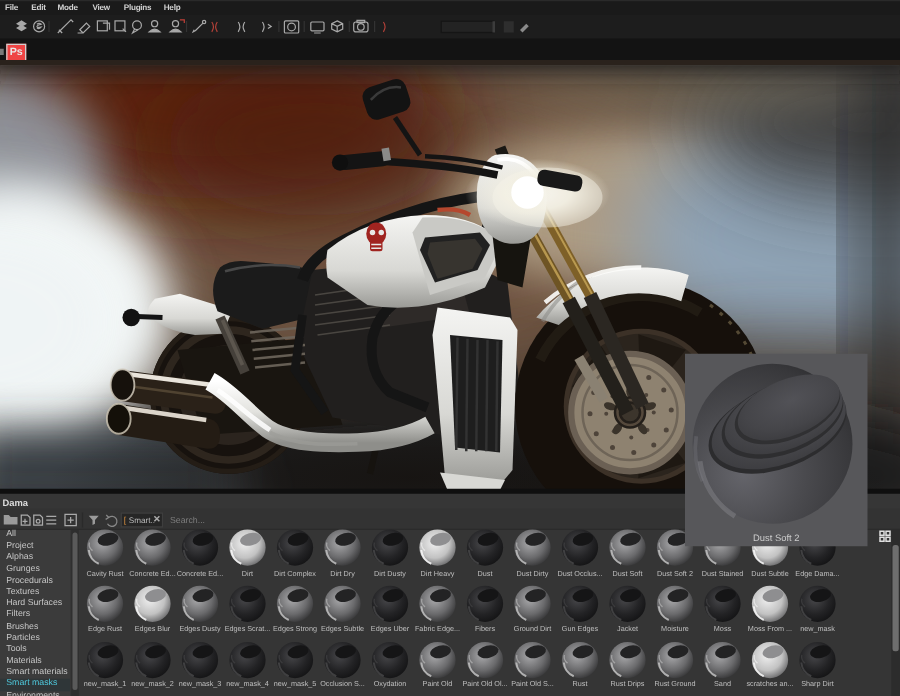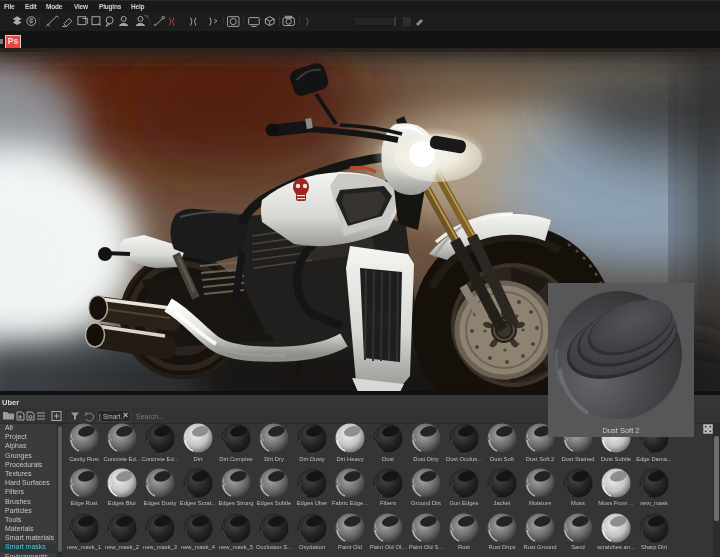--- a/index.html
+++ b/index.html
@@ -320,21 +320,21 @@
 </g>
 <rect x="291" y="18" width="36" height="27" rx="8" fill="#131313" transform="rotate(-18 309 31)"></rect>
 <path d="M 297 28 q 14 -8 26 -2" stroke="#3a3a3a" stroke-width="2" fill="none" transform="rotate(-18 309 31)"></path>
 <circle cx="272" cy="82" r="6.5" fill="#0f0f0f"></circle>
 <path d="M 306 76 l 6 -1" stroke="#8a8a88" stroke-width="10"></path>
 <rect x="430" y="90" width="36" height="13" rx="5" fill="#191919" transform="rotate(10 448 96)"></rect>
 </svg>
   </div>
 <div id="shelf"></div>
 <div class="abs" style="left:0;top:391px;width:720px;height:4px;background:#0f0f0f"></div>
-<div id="shelfhead">Uber</div>
+<div id="shelfhead">Dama</div>
 <div id="shelftools">
     <svg width="720" height="17" viewBox="0 0 720 17">
 <g stroke="#aaaaaa" stroke-width="1" fill="none">
 <path d="M3 5 h4 l1.5 1.5 H14 v6 H3 z" fill="#9a9a9a" stroke="none"></path>
 <path d="M17 5 h5 l2 2 v6 h-7 z"></path>
         <path d="M20 8 v4 m-2 -2 h4"></path>
 <path d="M27 5 h5 l2 2 v6 h-7 z"></path>
         <circle cx="30.5" cy="10" r="1.5"></circle>
 <path d="M37 6 h8 m-8 3 h8 m-8 3 h8"></path>
 <rect x="52" y="4.5" width="9" height="9"></rect>

